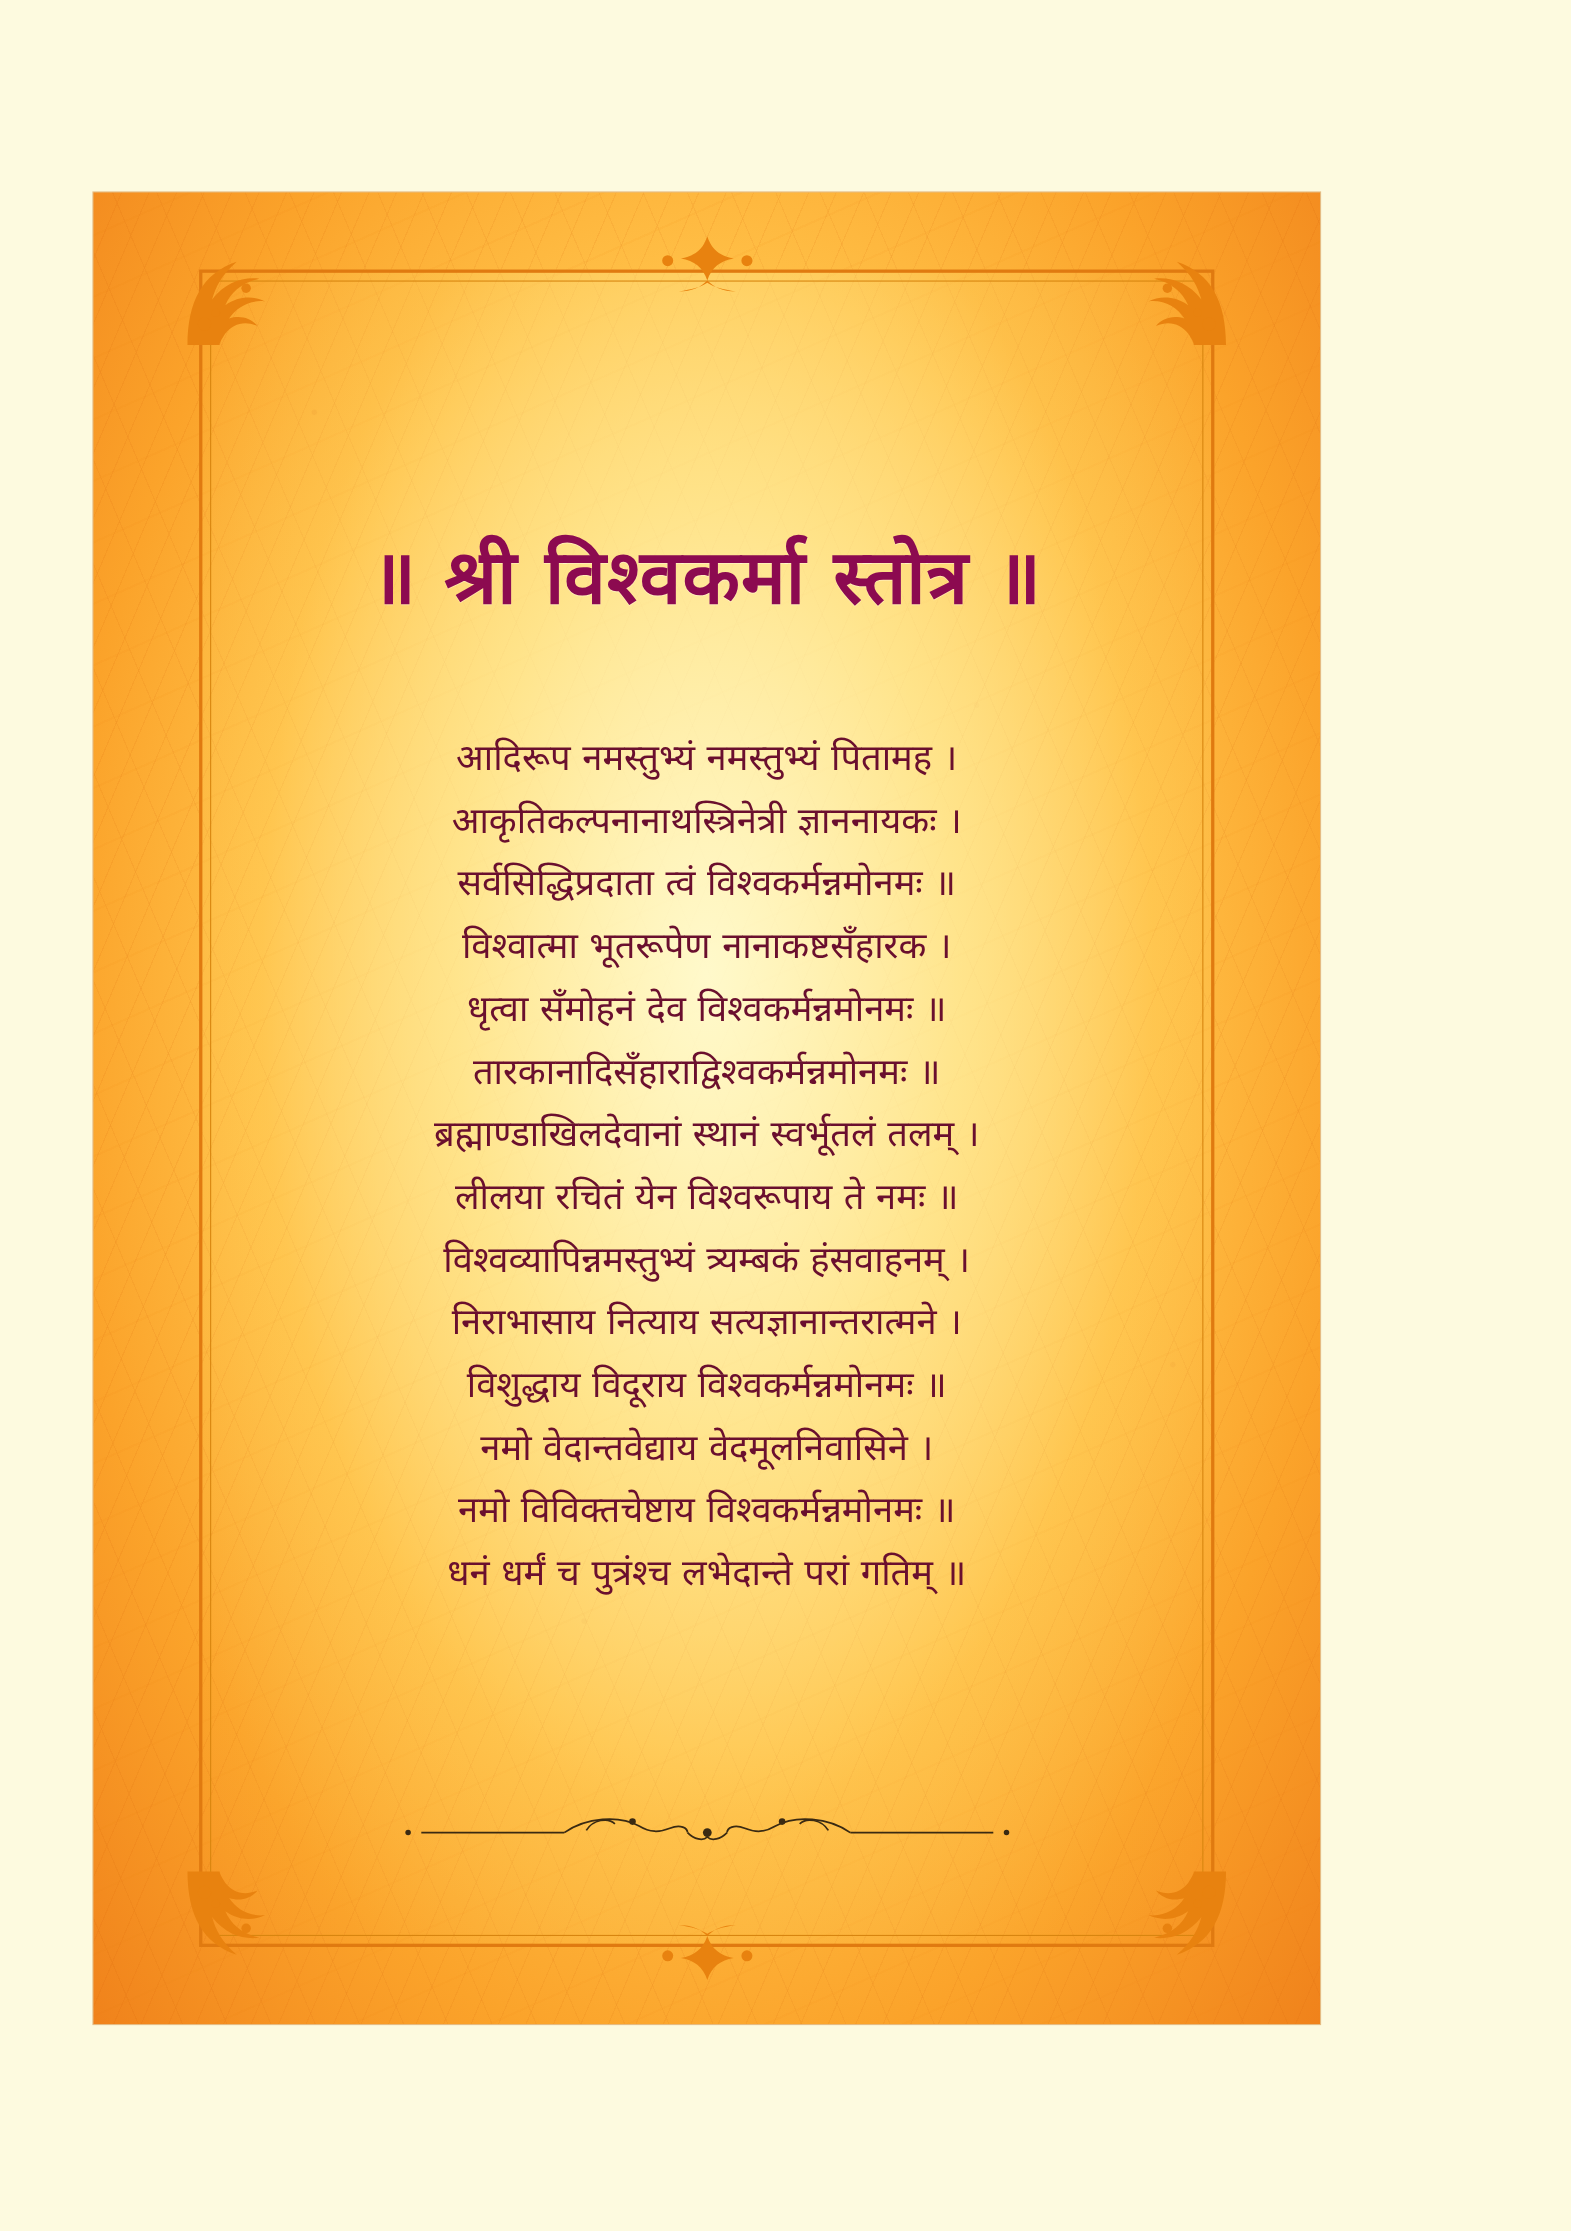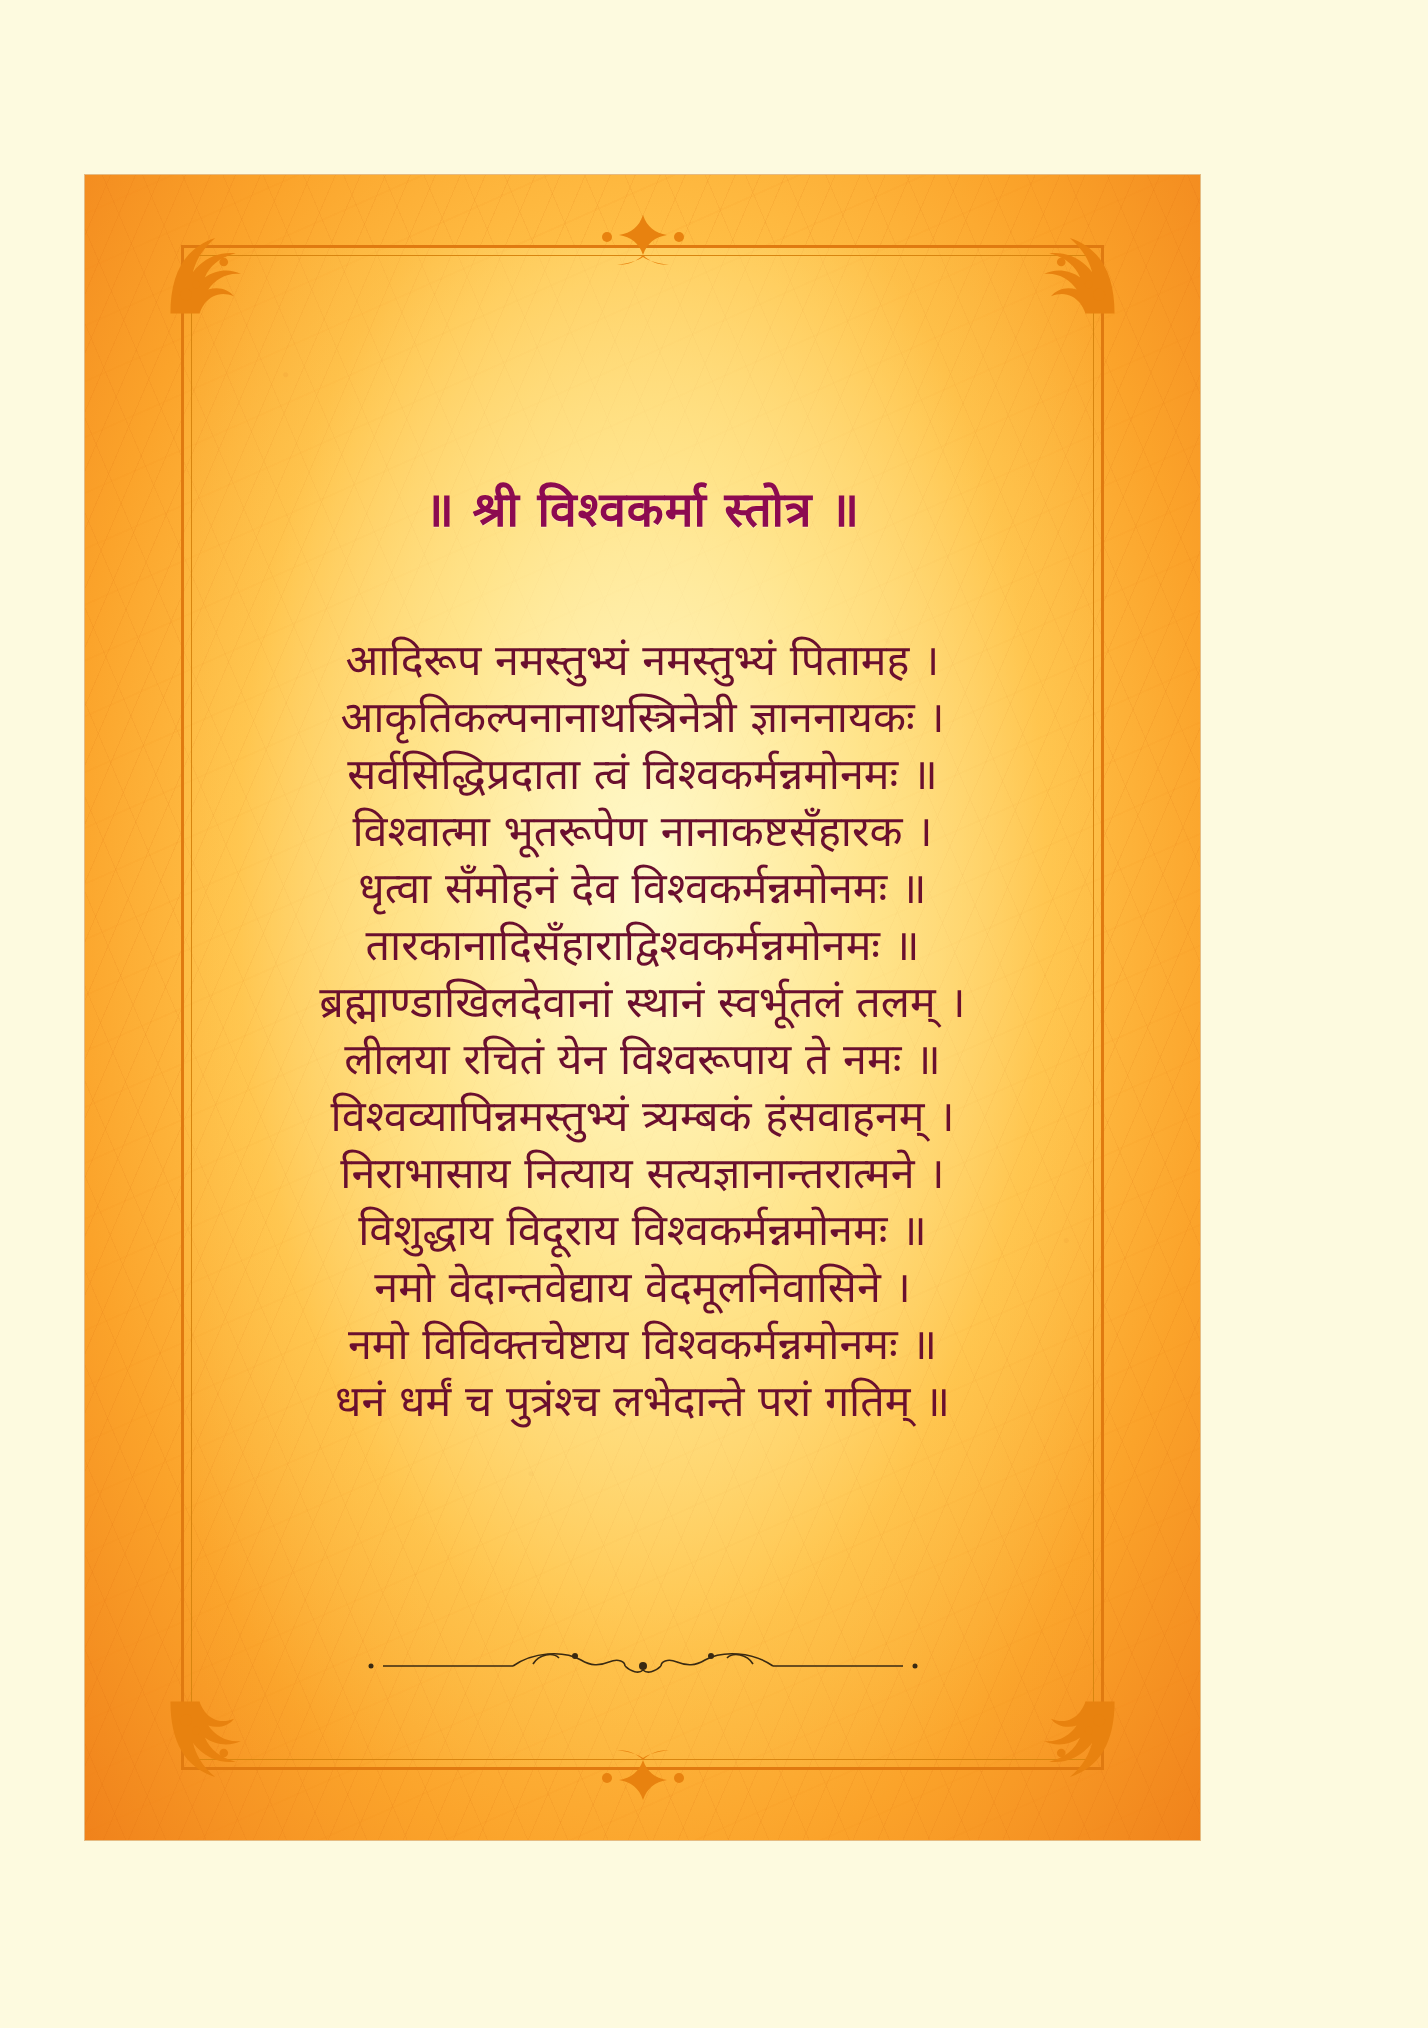--- a/index.html
+++ b/index.html
@@ -114,34 +114,34 @@
   .content {
     position: absolute;
     left: 140px;
     right: 140px;
     top: 300px;
     text-align: center;
   }
 
   .title {
     font-family: "DejaVu Sans", sans-serif;
-    font-size: 48px;
+    font-size: 68px;
     font-weight: bold;
     color: #8c0a50;
     letter-spacing: 1px;
     margin: 0 0 92px 0;
     text-shadow: 0 1px 0 rgba(255,255,255,0.35);
   }
 
   .verses {
     display: block;
   }
   .verse-line {
     font-family: "DejaVu Sans", sans-serif;
-    font-size: 43px;
+    font-size: 33px;
     line-height: 57px;
     color: #6a0f2e;
     white-space: nowrap;
   }
 
   
   .flourish {
     position: absolute;
     left: 50%;
     transform: translateX(-50%);

